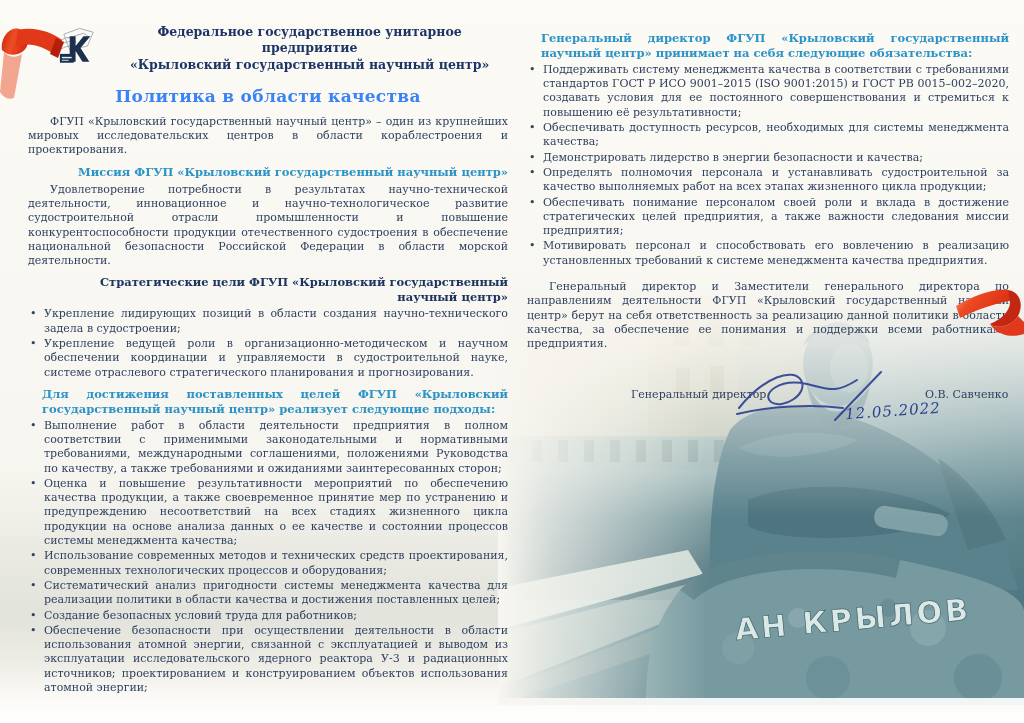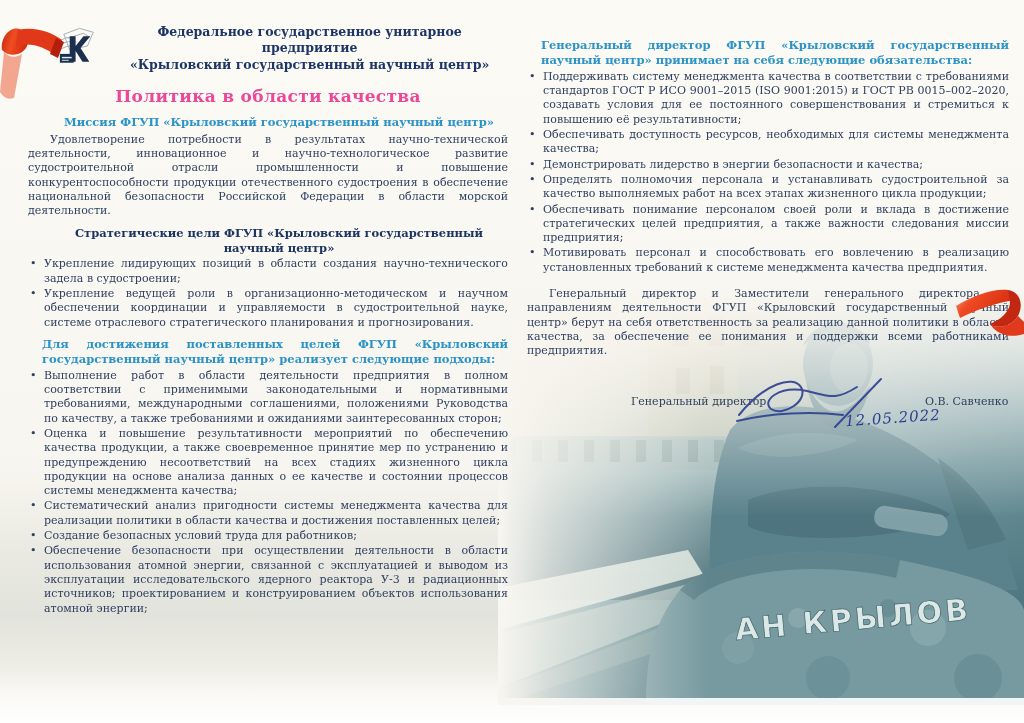--- a/index.html
+++ b/index.html
@@ -26,25 +26,25 @@
     background:linear-gradient(to bottom,#f8f6f0 0%,rgba(248,246,240,0.85) 18%,rgba(248,246,240,0) 100%);}
   .photo .fade-left{position:absolute;left:0;top:0;width:40%;height:100%;
     background:linear-gradient(to right,#f8f6f0 0%,rgba(248,246,240,0.7) 25%,rgba(248,246,240,0) 100%);}
   
   .col{position:absolute;z-index:2;font-size:11px;line-height:1.3;text-align:justify;}
   .col-left{left:28px;top:24px;width:480px;}
   .col-right{left:527px;top:22px;width:482px;}
   .org{display:flex;align-items:center;justify-content:center;gap:12px;margin:0 0 4px 26px;}
   .org-name{font-weight:bold;color:#1c3566;font-size:12.5px;line-height:1.3;text-align:center;}
   .doc-title{
-    text-align:center;font-weight:bold;color:#ec4899;font-size:17px;
+    text-align:center;font-weight:bold;color:#3b82f6;font-size:17px;
     letter-spacing:.3px;margin:12px 0 8px 0;
   }
   p{margin:3px 0 4px 0;text-indent:22px;}
-  .h-sec{font-weight:bold;font-size:11.5px;margin:7px 0 2px 14px;text-align:center;}
+  .h-sec{font-weight:bold;font-size:11.5px;margin:7px 0 2px 14px;text-align:right;}
   .h-sec.single{margin-left:22px;}
   .h-cyan{color:#2b93c7;}
   .h-navy{color:#1d3461;}
   ul.blist{list-style:none;margin:1px 0 2px 0;padding:0;}
   ul.blist li{position:relative;padding-left:16px;margin:0 0 1px 0;}
   ul.blist li::before{content:"\2022";position:absolute;left:2px;top:0;color:#2f4160;}
   
   .sig{position:relative;height:72px;margin-top:24px;}
   .sig-role{position:absolute;left:104px;top:12px;}
   .sig-name{position:absolute;left:372px;top:12px;margin-left:26px;}
@@ -187,42 +187,44 @@
       <rect x="8" y="34" width="7" height="1.2" fill="#ffffff" opacity="0.7"></rect>
     </svg>
     <div class="org-name">
       <div>Федеральное государственное унитарное предприятие</div>
       <div>«Крыловский государственный научный центр»</div>
     </div>
   </div>
 
   <div class="doc-title">Политика в области качества</div>
 
+  <p>ФГУП «Крыловский государственный научный центр» – один из крупнейших мировых исследовательских центров в области кораблестроения и проектирования.</p>
 
   <div class="h-sec h-cyan single">Миссия ФГУП «Крыловский государственный научный центр»</div>
   <p>Удовлетворение потребности в результатах научно-технической деятельности, инновационное и научно-технологическое развитие судостроительной отрасли промышленности и повышение конкурентоспособности продукции отечественного судостроения в обеспечение национальной безопасности Российской Федерации в области морской деятельности.</p>
 
   <div class="h-sec h-navy single">Стратегические цели ФГУП «Крыловский государственный научный центр»</div>
   <ul class="blist">
       <li>Укрепление лидирующих позиций в области создания научно-технического задела в судостроении;</li>
       <li>Укрепление ведущей роли в организационно-методическом и научном обеспечении координации и управляемости в судостроительной науке, системе отраслевого стратегического планирования и прогнозирования.</li>
     </ul>
 
   <div class="h-sec h-cyan" style="text-align:justify">Для достижения поставленных целей ФГУП «Крыловский государственный научный центр» реализует следующие подходы:</div>
   <ul class="blist">
       <li>Выполнение работ в области деятельности предприятия в полном соответствии с применимыми законодательными и нормативными требованиями, международными соглашениями, положениями Руководства по качеству, а также требованиями и ожиданиями заинтересованных сторон;</li>
       <li>Оценка и повышение результативности мероприятий по обеспечению качества продукции, а также своевременное принятие мер по устранению и предупреждению несоответствий на всех стадиях жизненного цикла продукции на основе анализа данных о ее качестве и состоянии процессов системы менеджмента качества;</li>
+      <li>Использование современных методов и технических средств проектирования, современных технологических процессов и оборудования;</li>
       <li>Систематический анализ пригодности системы менеджмента качества для реализации политики в области качества и достижения поставленных целей;</li>
       <li>Создание безопасных условий труда для работников;</li>
       <li>Обеспечение безопасности при осуществлении деятельности в области использования атомной энергии, связанной с эксплуатацией и выводом из эксплуатации исследовательского ядерного реактора У-3 и радиационных источников; проектированием и конструированием объектов использования атомной энергии;</li>
     </ul>
 </div>
 
 <div class="col col-right">
-  <div class="h-sec h-cyan" style="margin-top:16px;text-align:justify">Генеральный директор ФГУП «Крыловский государственный научный центр» принимает на себя следующие обязательства:</div>
+  <div class="h-sec h-cyan" style="margin-top:9px;text-align:justify">Генеральный директор ФГУП «Крыловский государственный научный центр» принимает на себя следующие обязательства:</div>
   <ul class="blist">
       <li>Поддерживать систему менеджмента качества в соответствии с требованиями стандартов ГОСТ Р ИСО 9001–2015 (ISO 9001:2015) и ГОСТ РВ 0015–002–2020, создавать условия для ее постоянного совершенствования и стремиться к повышению её результативности;</li>
       <li>Обеспечивать доступность ресурсов, необходимых для системы менеджмента качества;</li>
       <li>Демонстрировать лидерство в энергии безопасности и качества;</li>
       <li>Определять полномочия персонала и устанавливать судостроительной за качество выполняемых работ на всех этапах жизненного цикла продукции;</li>
       <li>Обеспечивать понимание персоналом своей роли и вклада в достижение стратегических целей предприятия, а также важности следования миссии предприятия;</li>
       <li>Мотивировать персонал и способствовать его вовлечению в реализацию установленных требований к системе менеджмента качества предприятия.</li>
     </ul>
 
   <p style="margin-top:12px">Генеральный директор и Заместители генерального директора по направлениям деятельности ФГУП «Крыловский государственный научный центр» берут на себя ответственность за реализацию данной политики в области качества, за обеспечение ее понимания и поддержки всеми работниками предприятия.</p>

